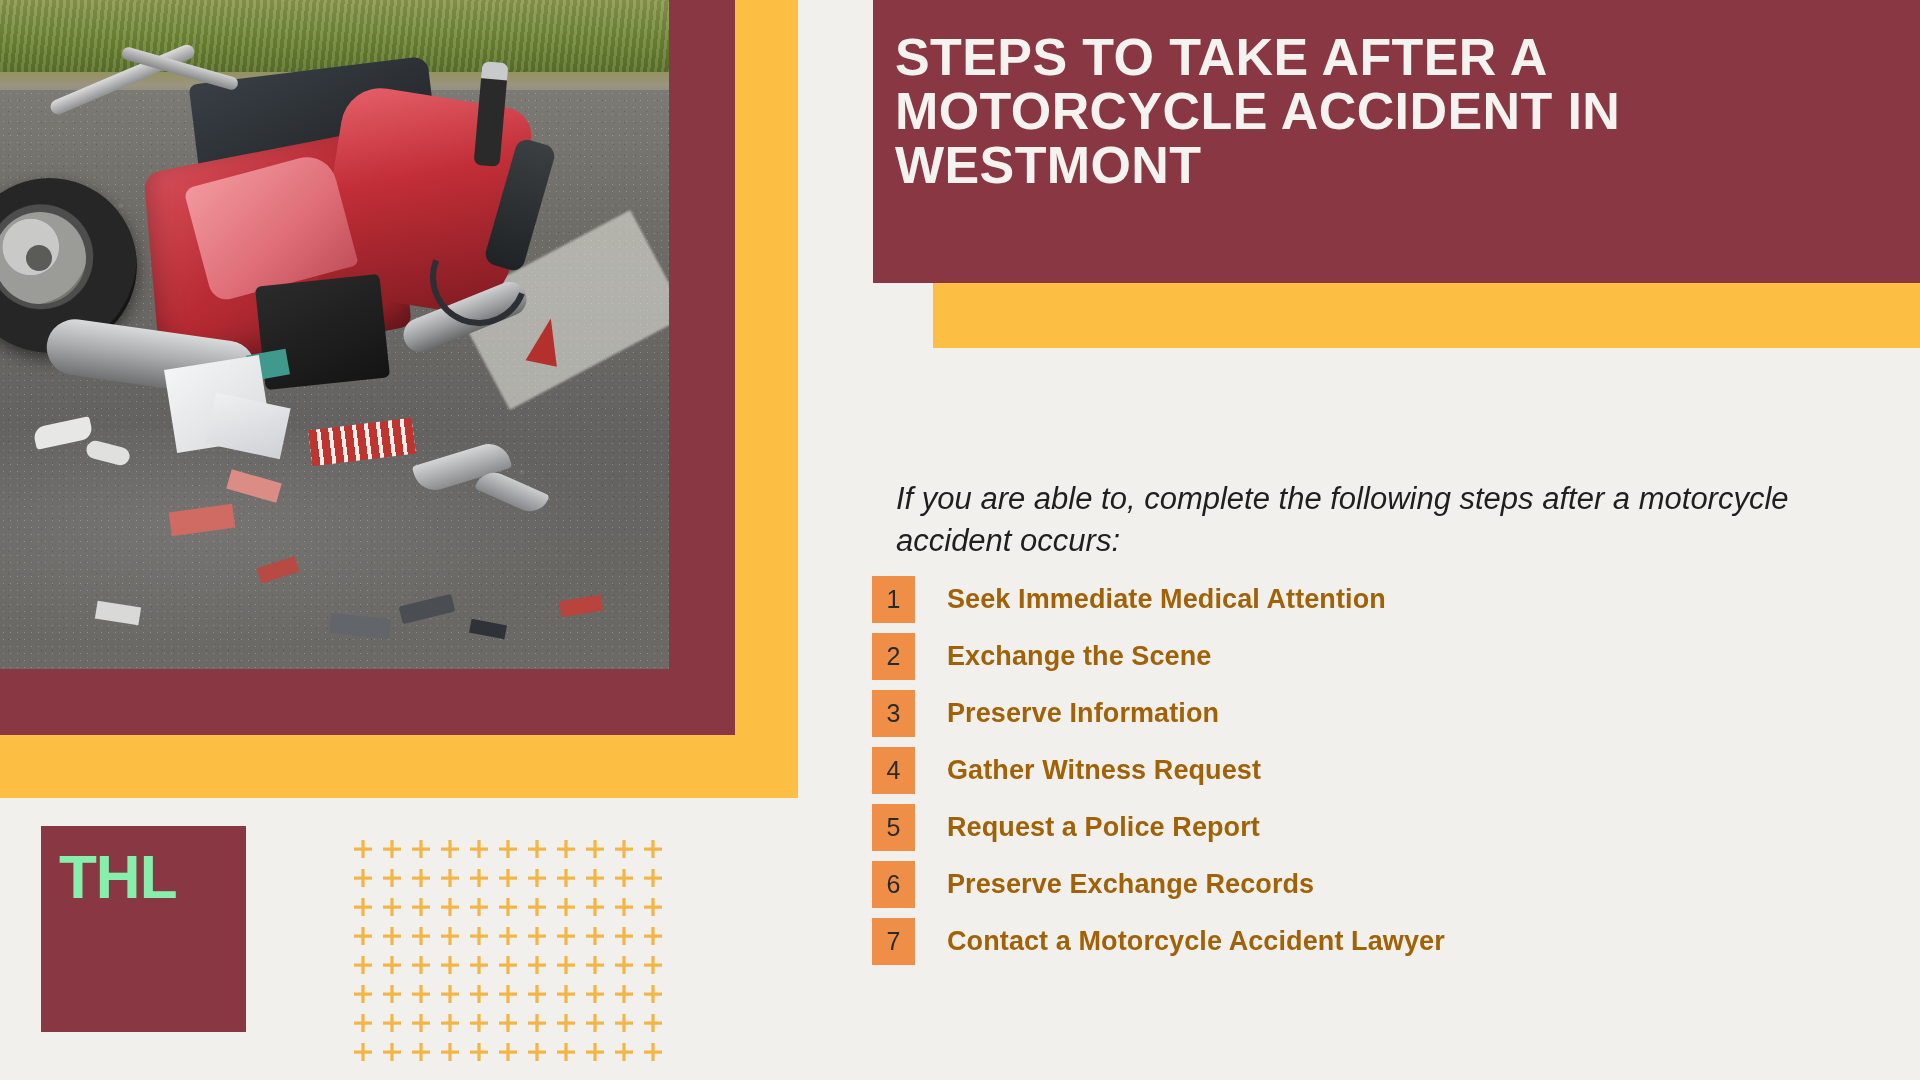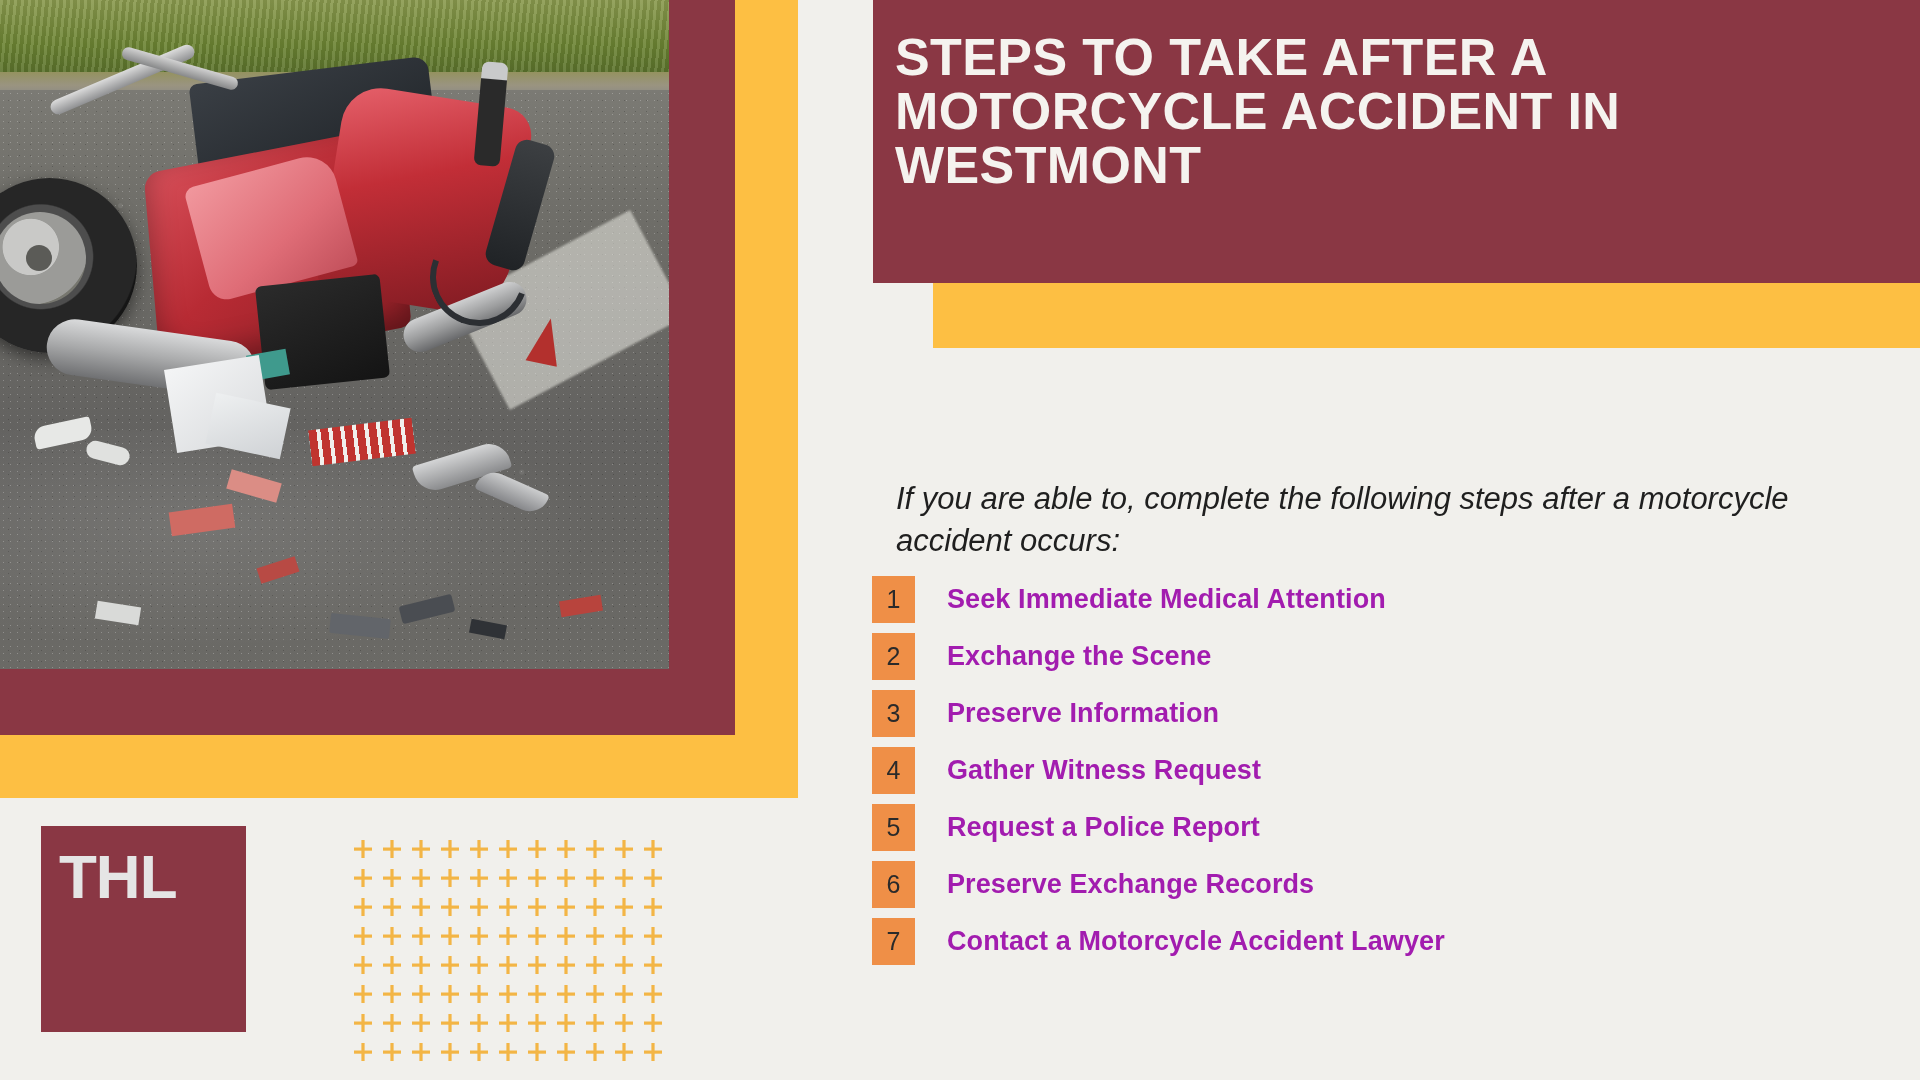--- a/index.html
+++ b/index.html
@@ -241,21 +241,21 @@
     height: 206px;
     background: #8a3744;
   }
   .logo-text {
     position: absolute;
     left: 18px;
     top: 20px;
     font-size: 62px;
     line-height: 1;
     font-weight: 700;
-    color: #e5e5e5;
+    color: #86efac;
     letter-spacing: -1px;
     font-family: "Liberation Sans", sans-serif;
   }
 
   
   .plus-grid {
     position: absolute;
     left: 354px;
     top: 840px;
     width: 318px;
@@ -330,21 +330,21 @@
     display: flex;
     align-items: center;
     justify-content: center;
     flex: 0 0 43px;
     font-family: "Liberation Sans", sans-serif;
   }
   .step-label {
     margin-left: 32px;
     font-size: 27px;
     font-weight: 700;
-    color: #a21caf;
+    color: #a16207;
     letter-spacing: 0.1px;
     white-space: nowrap;
     font-family: "Liberation Sans", sans-serif;
   }
 </style>
 </head>
 <body>
 
 <div class="canvas">
 

